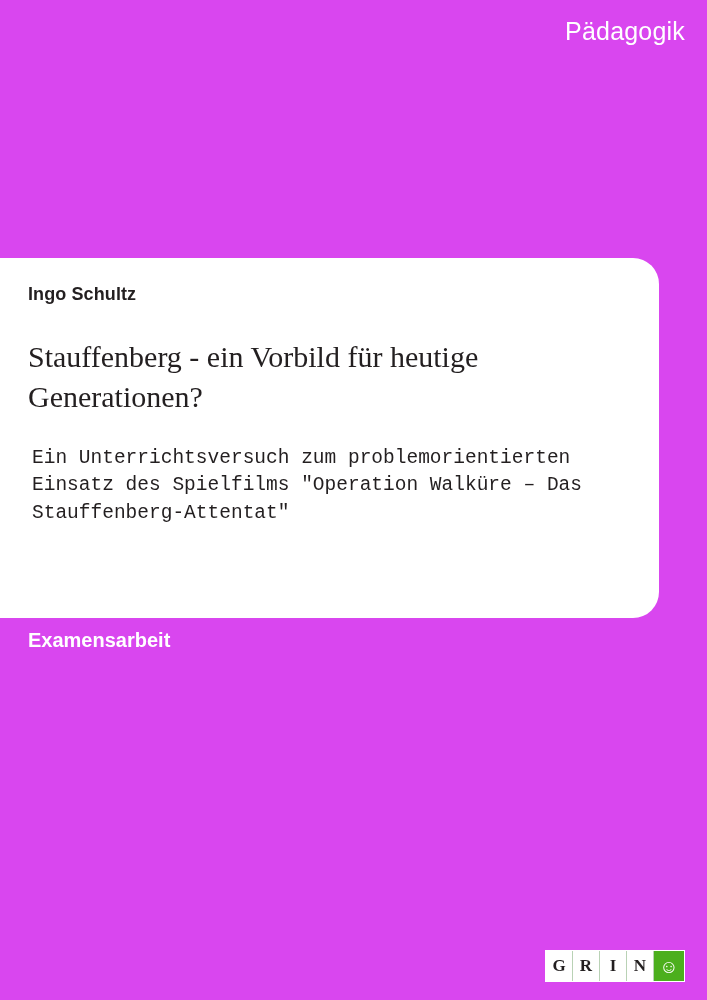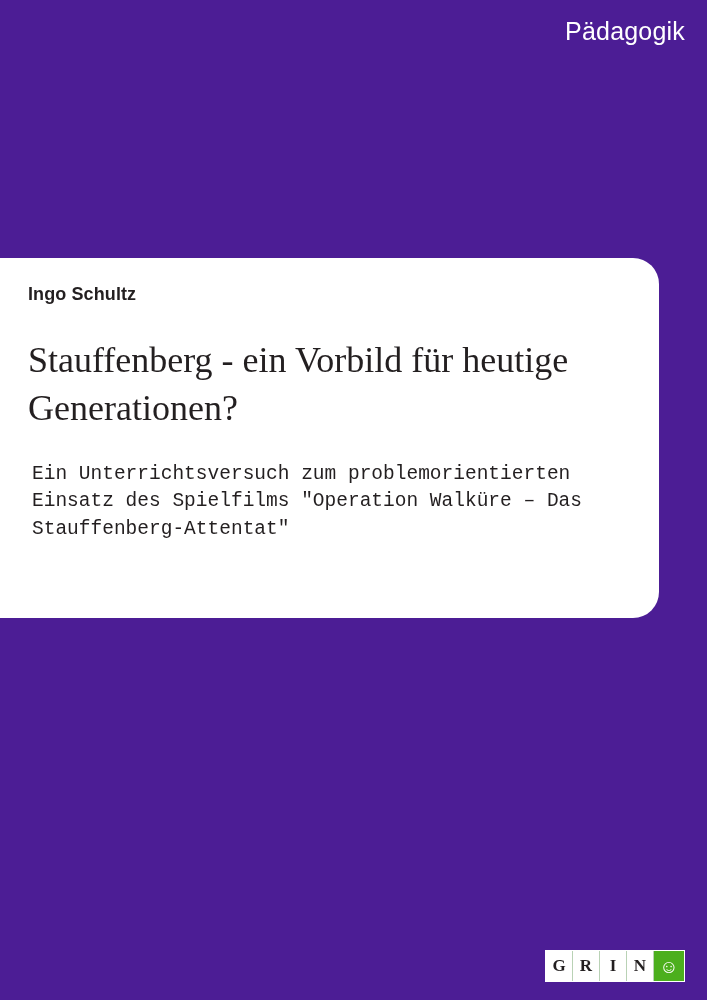--- a/index.html
+++ b/index.html
@@ -13,21 +13,21 @@
     font-family: "Liberation Sans", sans-serif;
     overflow: hidden;
     position: relative;
   }
 
   .cover {
     position: absolute;
     left: 0; top: 0;
     width: 707px;
     height: 1000px;
-    background: #4c1d95;
+    background: #d946ef;
   }
 
   
   .category {
     position: absolute;
     right: 22px;
     top: 17px;
     font-family: "Liberation Sans", sans-serif;
     font-size: 25px;
     color: #ffffff;
@@ -52,21 +52,21 @@
     font-family: "Liberation Sans", sans-serif;
     font-size: 18px;
     font-weight: bold;
     color: #231f20;
     margin: 0 0 32px 0;
     letter-spacing: 0.1px;
   }
 
   .title {
     font-family: "Liberation Serif", serif;
-    font-size: 36px;
+    font-size: 30px;
     font-weight: normal;
     color: #231f20;
     line-height: 1.33;
     margin: 0 0 28px 0;
   }
 
   .subtitle {
     font-family: Liberation Mono, monospace;
     font-size: 19.5px;
     color: #231f20;
@@ -127,20 +127,21 @@
 <div class="cover">
 
   <div class="category">Pädagogik</div>
 
   <div class="card">
     <div class="author">Ingo Schultz</div>
     <div class="title">Stauffenberg - ein Vorbild für heutige Generationen?</div>
     <div class="subtitle">Ein Unterrichtsversuch zum problemorientierten Einsatz des Spielfilms "Operation Walküre – Das Stauffenberg-Attentat"</div>
   </div>
 
+  <div class="doctype">Examensarbeit</div>
 
   <div class="logo">
     <div class="logo-letter">G</div>
     <div class="logo-letter">R</div>
     <div class="logo-letter">I</div>
     <div class="logo-letter">N</div>
     <div class="logo-smiley">☺</div>
   </div>
 
 </div>

